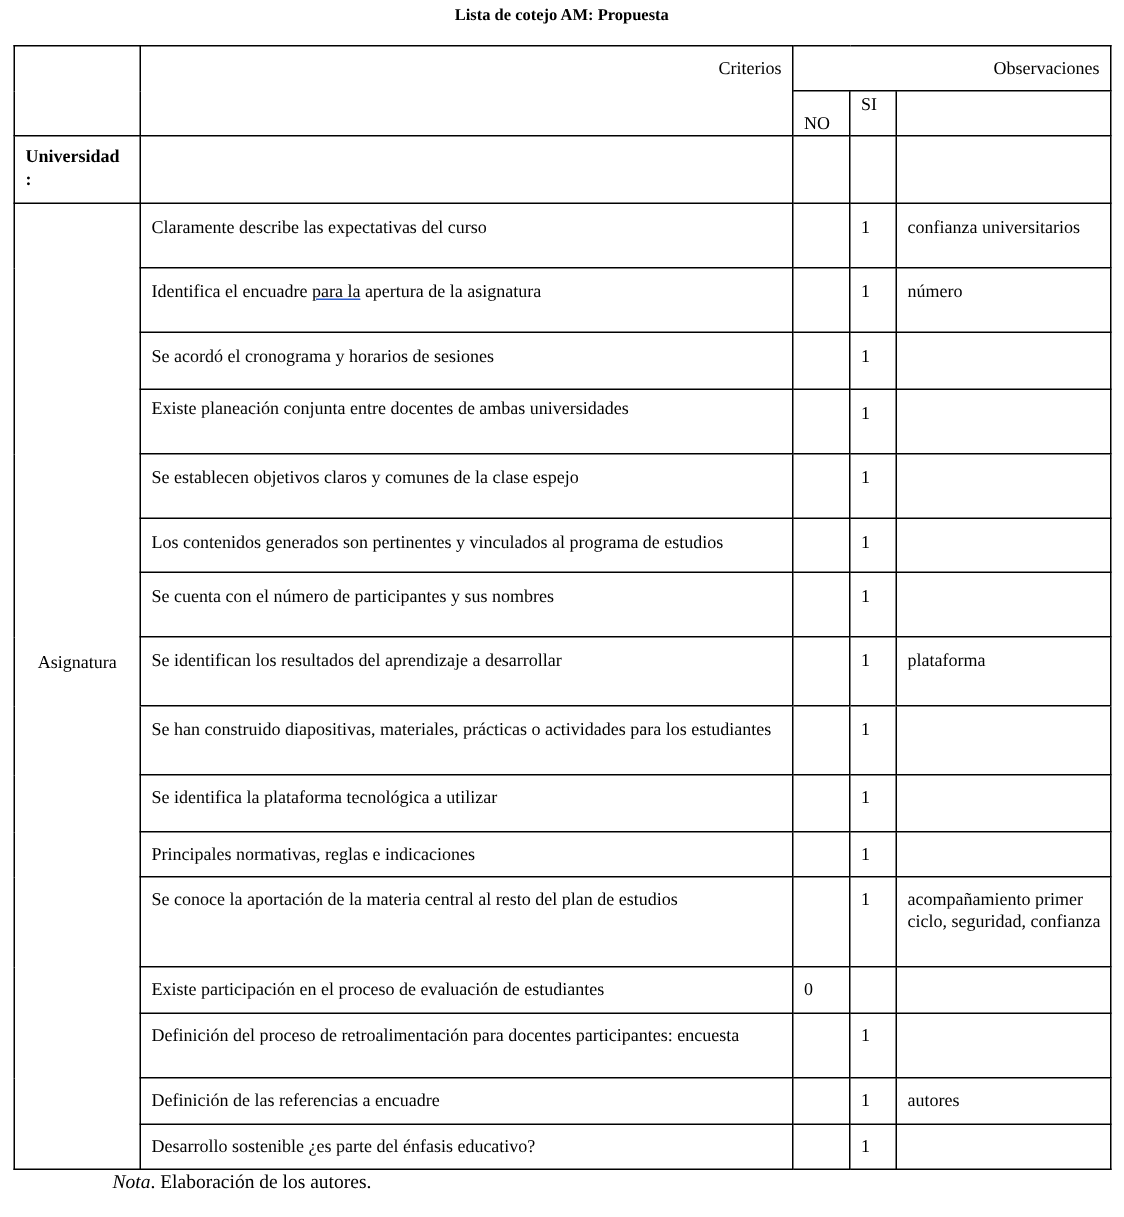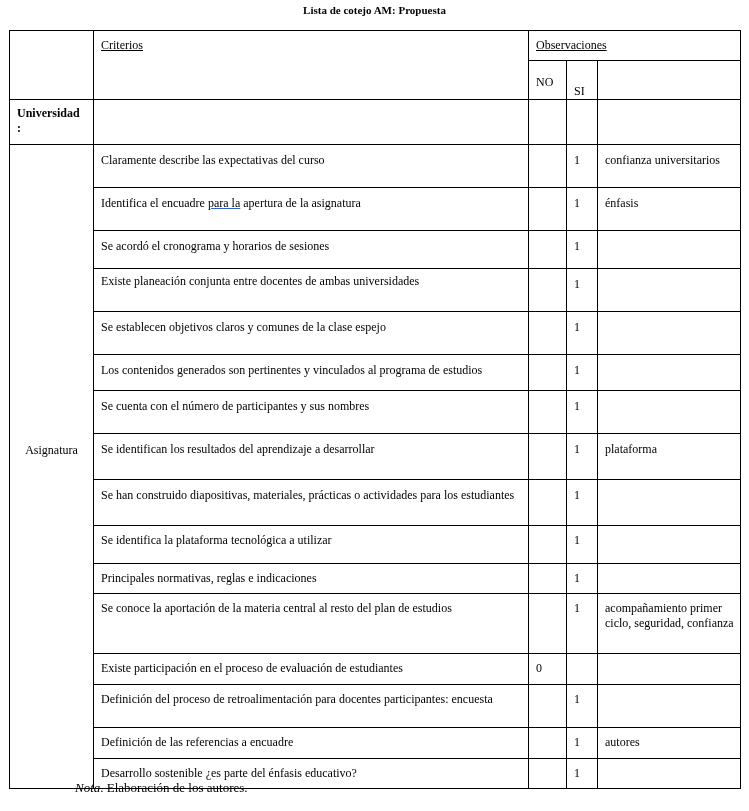--- a/index.html
+++ b/index.html
@@ -1,20 +1,20 @@
 <!DOCTYPE html>
 <html><head>
 <meta charset="utf-8">
 <style>
   html, body { margin: 0; padding: 0; background: #ffffff; }
   body { width: 749px; height: 811px; position: relative; font-family: "Liberation Serif", "DejaVu Serif", serif; color: #000; overflow: hidden; }
   .title { position: absolute; top: 4px; left: 0; width: 749px; text-align: center; font-weight: bold; font-size: 11px; }
   table.cotejo { position: absolute; top: 30px; left: 9px; border-collapse: collapse; table-layout: fixed; width: 731px; font-size: 12px; }
   table.cotejo td { border: 1px solid #000; padding: 0 7px; vertical-align: top; line-height: 15px; }
-  .hdr-center { text-align: left; text-decoration: underline; }
+  .hdr-center { text-align: right; }
   td.crit { text-align: justify; }
   td.num { padding-left: 8px; }
   .bold { font-weight: bold; }
   .spell { text-decoration: underline; text-decoration-color: #2f5fd0; }
   .nota { position: absolute; top: 780px; left: 75px; font-size: 13px; }
   .nota i { }
 </style>
 </head>
 <body>
 
@@ -29,21 +29,21 @@
     <col style="width:143px">
   </colgroup>
   <tbody>
       <tr style="height:30px">
     <td rowspan="2"></td>
     <td rowspan="2" class="hdr-center" style="padding-top:7px">Criterios</td>
     <td colspan="3" class="hdr-center" style="padding-top:7px">Observaciones</td>
   </tr>
   <tr style="height:29px">
     <td style="padding-top:14px">NO</td>
-    <td style="padding-top:23px">SI</td>
+    <td style="padding-top:1px">SI</td>
     <td></td>
   </tr>
   <tr style="height:45px">
     <td class="bold" style="padding-top:6px"><span>Universidad</span><br><span>:</span></td>
     <td></td>
     <td></td>
     <td></td>
     <td></td>
   </tr>
 
@@ -51,21 +51,21 @@
     <td rowspan="8" style="vertical-align:bottom; text-align:center; padding-bottom:22px; border-bottom:none">Asignatura</td>
     <td class="crit" style="padding-top:8px">Claramente describe las expectativas del curso</td>
     <td class="num" style="padding-top:8px"></td>
     <td class="num" style="padding-top:8px">1</td>
     <td style="padding-top:8px">confianza universitarios</td>
   </tr>
   <tr style="height:43px">
     <td class="crit" style="padding-top:8px"><span>Identifica el encuadre </span><span class="spell">para  la</span><span> apertura de la asignatura</span></td>
     <td class="num" style="padding-top:8px"></td>
     <td class="num" style="padding-top:8px">1</td>
-    <td style="padding-top:8px">énfasis</td>
+    <td style="padding-top:8px">número</td>
   </tr>
   <tr style="height:38px">
     <td class="crit" style="padding-top:8px">Se acordó el cronograma y horarios de sesiones</td>
     <td class="num" style="padding-top:8px"></td>
     <td class="num" style="padding-top:8px">1</td>
     <td style="padding-top:8px"></td>
   </tr>
   <tr style="height:43px">
     <td class="crit" style="padding-top:5px">Existe planeación conjunta entre docentes de ambas universidades</td>
     <td class="num" style="padding-top:8px"></td>

